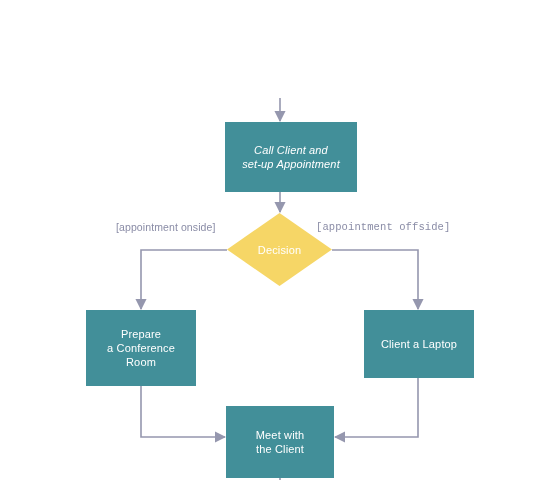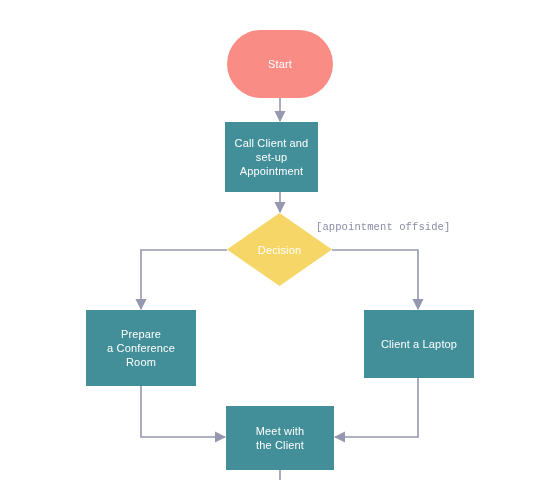--- a/index.html
+++ b/index.html
@@ -93,46 +93,44 @@
       <path d="M 332 250 L 418 250 L 418 309" marker-end="url(#arrow)"></path>
 
       <path d="M 141 378 L 141 437 L 225 437" marker-end="url(#arrow)"></path>
 
       <path d="M 418 378 L 418 437 L 335 437" marker-end="url(#arrow)"></path>
 
       <path d="M 280 470 L 280 480"></path>
     </g>
   </svg>
 
-  <div class="node node-terminator" style="left:227px; top:30px; width:106px; height:68px; background:#f98d86;">
-    <span class="node-label">Start</span>
-  </div>
 
-  <div class="node node-process" style="left:225px; top:122px; width:93px; height:70px; background:#428f99;">
+  <div class="node node-process" style="left:225px; top:122px; width:132px; height:70px; background:#428f99;font-style:italic;">
     <span class="node-label">Call Client and
 set-up Appointment</span>
   </div>
 
   <div class="node node-diamond" style="left:227px; top:213px; width:105px; height:73px;">
     <svg class="diamond-shape" viewBox="0 0 105 73" preserveAspectRatio="none" xmlns="http://www.w3.org/2000/svg">
       <polygon points="52.5,0 105,36.5 52.5,73 0,36.5" fill="#f6d666"></polygon>
     </svg>
     <span class="diamond-text">Decision</span>
   </div>
 
   <div class="node node-process" style="left:86px; top:310px; width:110px; height:76px; background:#428f99;">
     <span class="node-label">Prepare
 a Conference Room</span>
   </div>
 
   <div class="node node-process" style="left:364px; top:310px; width:110px; height:68px; background:#428f99;">
     <span class="node-label">Client a Laptop</span>
   </div>
 
-  <div class="node node-process" style="left:226px; top:406px; width:108px; height:64px; background:#428f99;">
+  <div class="node node-process" style="left:226px; top:406px; width:108px; height:72px; background:#428f99;">
     <span class="node-label">Meet with
 the Client</span>
   </div>
 
+  <div class="edge-label" style="left:116px; top:221px;">[appointment onside]</div>
 
   <div class="edge-label" style="left:316px; top:221px;font-family:Liberation Mono, monospace;">[appointment offside]</div>
 
 </div>
 
 </body></html>

